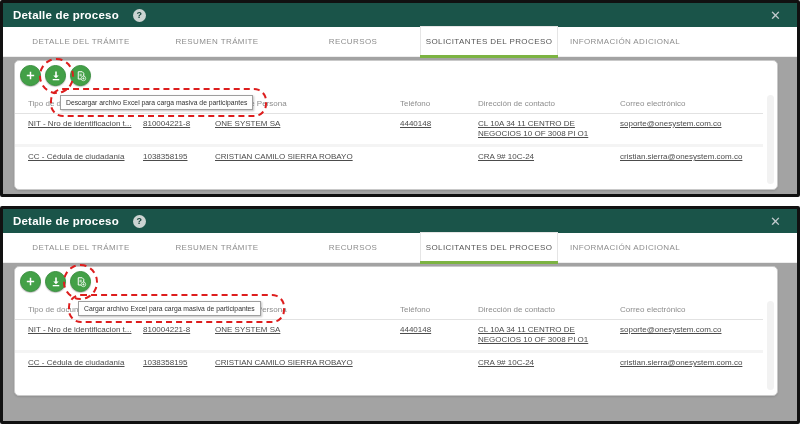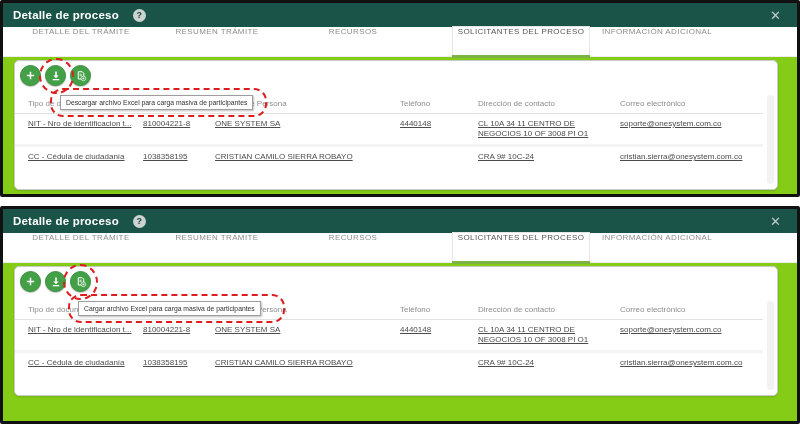--- a/index.html
+++ b/index.html
@@ -2,21 +2,21 @@
 <html><head>
 <meta charset="utf-8">
 <style>
   html,body{margin:0;padding:0;}
   body{
     width:800px;height:424px;position:relative;background:#ffffff;
     font-family:"Liberation Sans", sans-serif;overflow:hidden;
   }
   .panel{
     position:absolute;left:0;width:800px;box-sizing:border-box;
-    border:3px solid #111;background:#84cc16;border-radius:2px;
+    border:3px solid #111;background:#a3a3a3;border-radius:2px;
   }
   .panel.top{top:0;height:197px;}
   .panel.bottom{top:206px;height:218px;}
 
   .titlebar{
     position:absolute;top:0;left:0;right:0;height:24px;background:#1a5449;
     display:flex;align-items:center;padding:0 10px;box-sizing:border-box;
   }
   .title{color:#fff;font-size:11.5px;font-weight:bold;letter-spacing:.2px;}
   .help{
@@ -24,24 +24,24 @@
     font-size:9px;font-weight:bold;display:flex;align-items:center;justify-content:center;
     margin-left:14px;line-height:13px;
   }
   .close{margin-left:auto;color:#c2cbce;font-size:13px;line-height:13px;padding-right:6px;cursor:pointer;}
 
   .tabs{
     position:absolute;top:24px;left:0;right:0;height:30px;display:flex;
     padding-left:10px;background:#fff;border-bottom:1px solid #ededed;box-sizing:border-box;
   }
   .tab{
-    width:136px;display:flex;justify-content:center;text-align:center;
+    width:136px;display:flex;align-items:center;justify-content:center;text-align:center;
     font-size:8px;color:#8d8d8d;letter-spacing:.4px;position:relative;cursor:pointer;
   }
-  .tab.active{background:#fff;color:#555;box-shadow:0 0 0 1px #e5e5e5;margin-left:32px;}
+  .tab.active{background:#fff;color:#555;box-shadow:0 0 0 1px #e5e5e5;}
   .tab.active::after{
     content:'';position:absolute;left:-1px;right:-1px;bottom:-2px;height:3px;background:#7cb342;
   }
 
   .card{
     position:absolute;top:57px;left:11px;width:764px;height:130px;background:#fff;
     border:1px solid #c9c9c9;border-radius:5px;box-shadow:0 1px 2px rgba(0,0,0,.12);
     box-sizing:border-box;
   }
   .toolbar{position:absolute;top:4px;left:5px;display:flex;gap:4px;z-index:2;}

